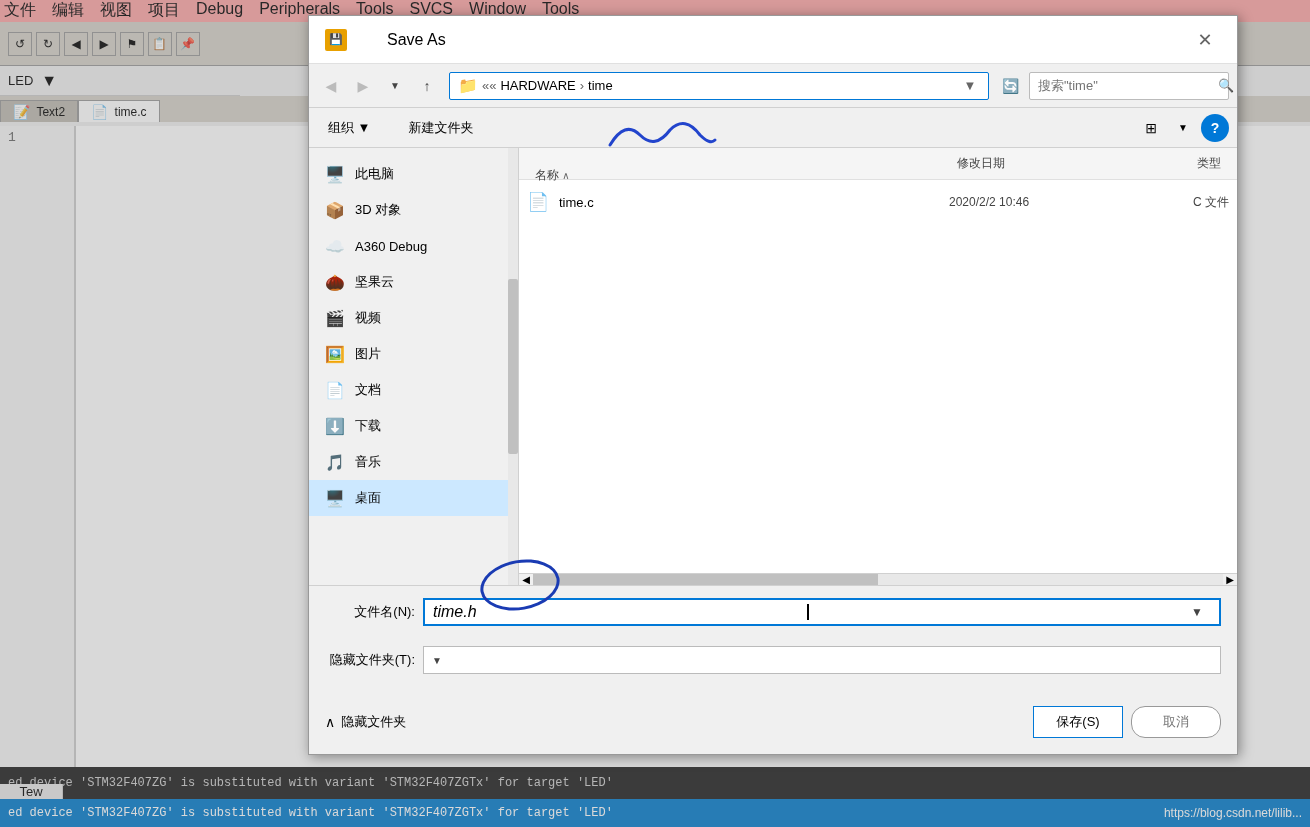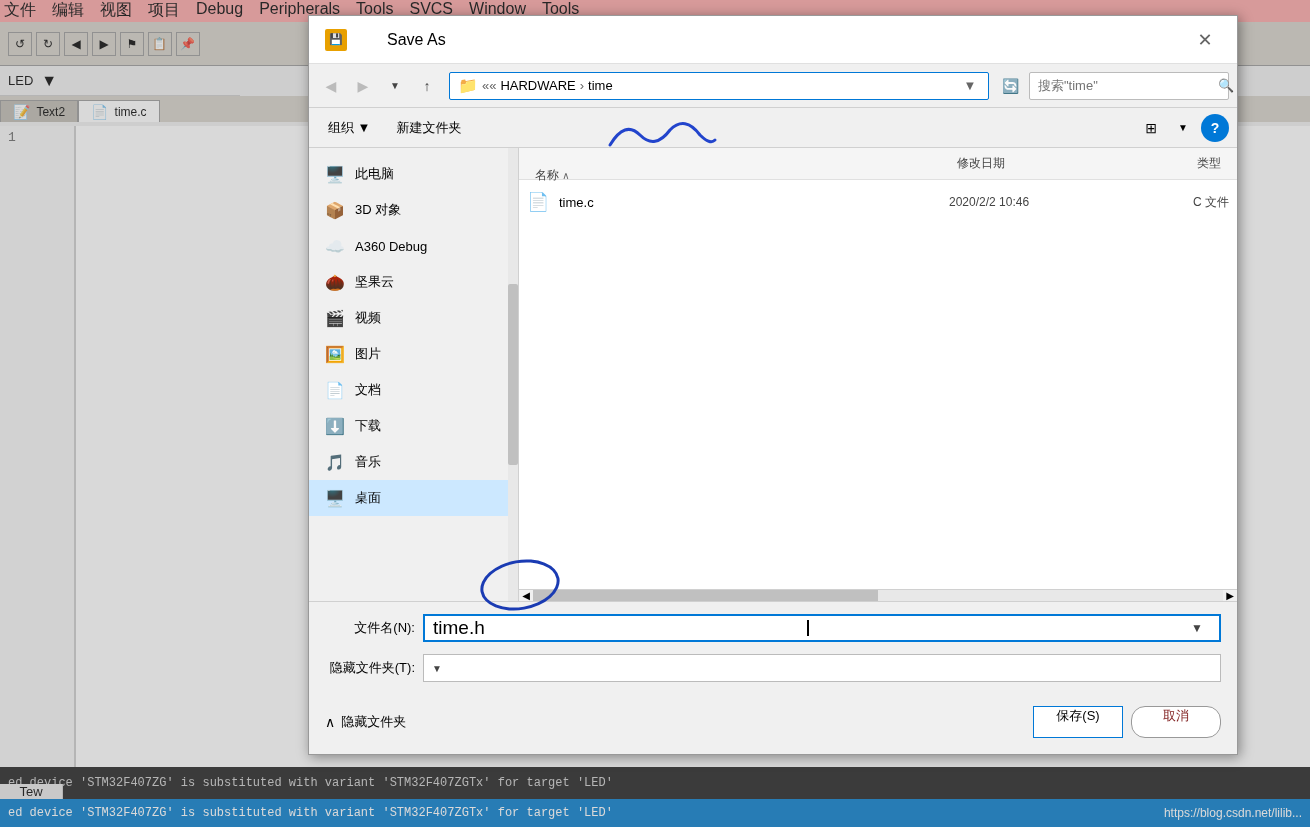--- a/index.html
+++ b/index.html
@@ -293,21 +293,21 @@
     }
 
     
     .dialog-toolbar2 {
       height: 40px;
       background: #f0f0f0;
       border-bottom: 1px solid #d0d0d0;
       display: flex;
       align-items: center;
       padding: 0 8px;
-      gap: 4px;
+      gap: 16px;
     }
 
     .toolbar2-btn {
       height: 28px;
       padding: 0 10px;
       background: transparent;
       border: 1px solid transparent;
       border-radius: 2px;
       cursor: pointer;
       display: flex; align-items: center; gap: 4px;
@@ -462,21 +462,21 @@
     
     .dialog-form {
       background: #f0f0f0;
       border-top: 1px solid #d0d0d0;
       padding: 12px 16px;
     }
 
     .form-row {
       display: flex;
       align-items: center;
-      margin-bottom: 12px;
+      margin-bottom: 20px;
       gap: 8px;
     }
 
     .form-label {
       width: 90px;
       text-align: right;
       font-size: 13px;
       color: #000;
     }
 
@@ -488,21 +488,22 @@
       padding: 0 8px;
       font-size: 13px;
       outline: none;
       display: flex;
       align-items: center;
       position: relative;
     }
 
     .form-input-text {
       flex: 1;
-      font-size: 19px;
+      font-size: 16px;
+      font-style: italic;
     }
 
     .form-input-caret {
       width: 2px;
       height: 16px;
       background: #000;
       display: inline-block;
       animation: blink 1s step-end infinite;
     }
 
@@ -562,33 +563,33 @@
     }
 
     .action-btn {
       height: 32px;
       min-width: 90px;
       padding: 0 16px;
       border: 1px solid #0078d7;
       background: #fff;
       font-size: 13px;
       cursor: pointer;
-      display: flex; align-items: flex-start; justify-content: center;
+      display: flex; align-items: center; justify-content: center;
     }
 
     .action-btn.primary {
       background: #fff;
       border-color: #0078d7;
       color: #000;
     }
 
     .action-btn.secondary {
       background: #fff;
       border-color: #999;
-      color: #7f1d1d;
+      color: #737373;
       border-radius: 14px;
     }
 
     
     .annotation-circle {
       position: absolute;
       left: 480px;
       top: 560px;
       width: 80px;
       height: 50px;

